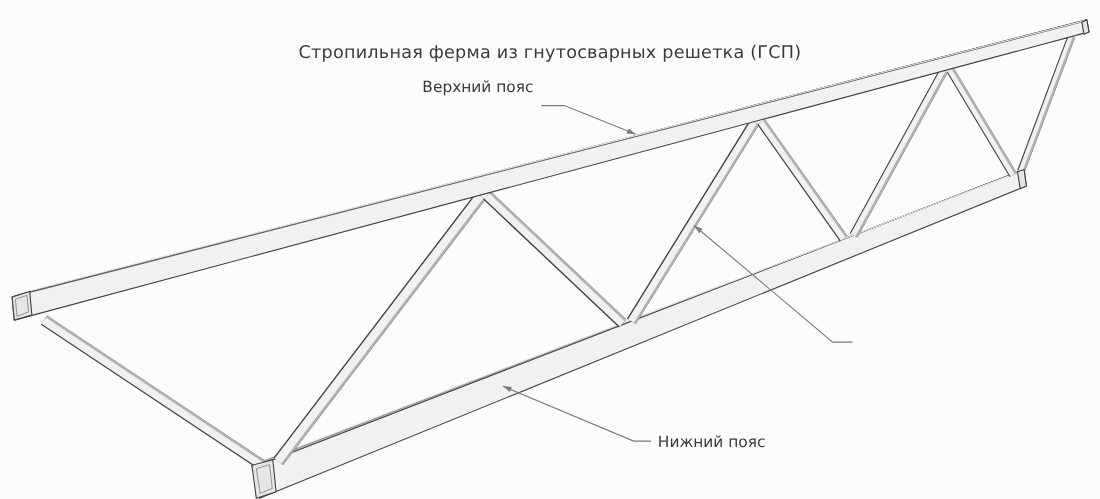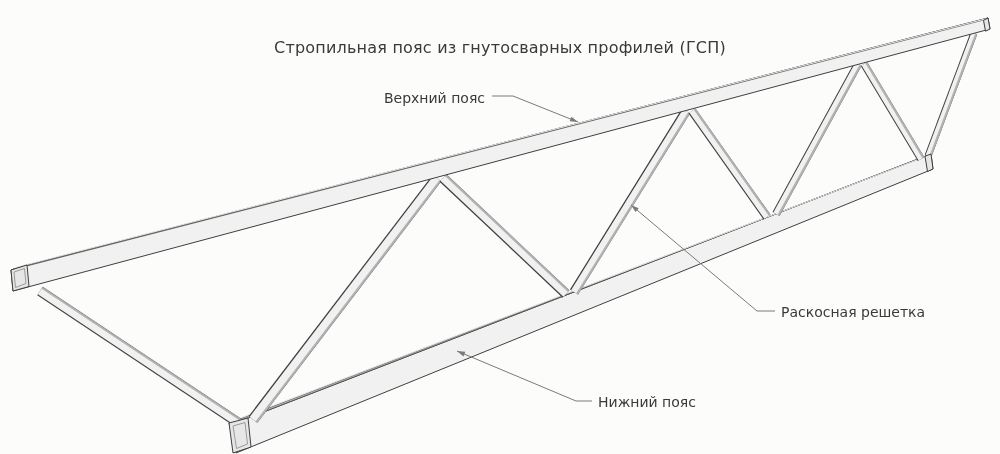--- a/index.html
+++ b/index.html
@@ -18,21 +18,21 @@
     top: 38px; left: 0; width: 100%;
     text-align: center;
     font-size: 16px;
     letter-spacing: 0.2px;
   }
   .callout {
     position: absolute;
     font-size: 14px;
     white-space: nowrap;
   }
-  .callout.top-chord   { top: 90px;  right: 515px; text-align: left; }
+  .callout.top-chord   { top: 72px;  right: 515px; text-align: left; }
   .callout.lattice     { top: 304px; left: 781px; }
   .callout.bottom-chord{ top: 394px; left: 598px; text-align: center; }
 
   
   .m-face  { fill: var(--c-member-face, #f1f1f1); stroke: var(--c-outline, #3f3f3f); stroke-width: 1; stroke-linejoin: round; }
   .m-band  { fill: var(--c-member-shade, #b2b2b2); stroke: var(--c-outline, #3f3f3f); stroke-width: 0.7; stroke-linejoin: round; }
   .m-band-hl { stroke: #e9e9e9; stroke-width: 1; fill: none; }
   .m-cap   { fill: var(--c-member-cap, #e6e6e6); stroke: var(--c-outline, #3f3f3f); stroke-width: 1; stroke-linejoin: round; }
   .m-cap-inner { fill: none; stroke: var(--c-cap-inner-line, #919191); stroke-width: 0.9; }
   .d-out   { stroke: var(--c-outline, #3f3f3f); fill: none; stroke-linecap: butt; }
@@ -125,17 +125,16 @@
       <polygon class="m-cap" points="983.5,20.3 988,18 990,29 985.5,31.2"></polygon>
     </g>
 
     <g>
       <polyline class="leader" points="492,96 513,96 578,122" marker-end="url(#arr)"></polyline>
       <polyline class="leader" points="775,311 757,311 631,205" marker-end="url(#arr)"></polyline>
       <polyline class="leader" points="592,401 576,401 457,351" marker-end="url(#arr)"></polyline>
     </g>
   </svg>
 
-  <div class="title">Стропильная пояс из гнутосварных профилей (ГСП)</div>
+  <div class="title">Стропильная ферма из гнутосварных решетка (ГСП)</div>
   <div class="callout top-chord">Верхний пояс</div>
-  <div class="callout lattice">Раскосная решетка</div>
   <div class="callout bottom-chord">Нижний пояс</div>
 </div>
 
 </body></html>

